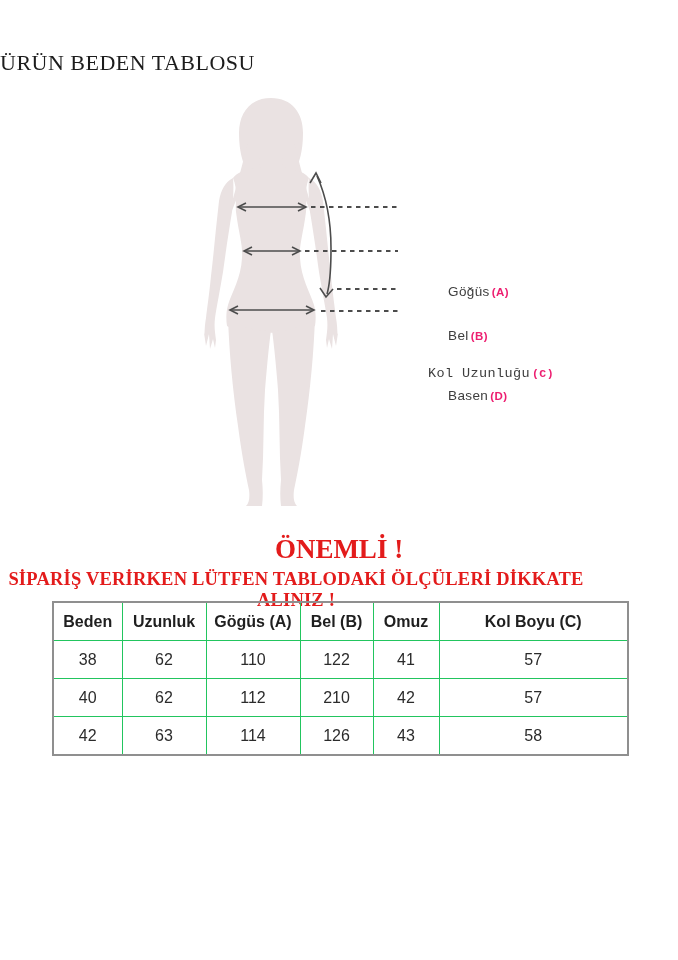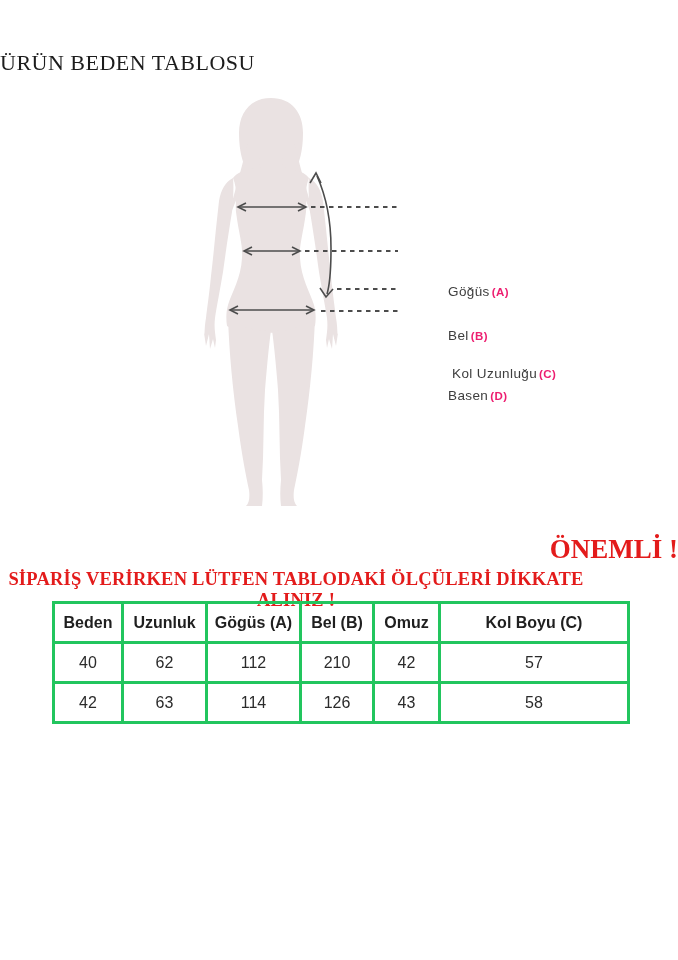--- a/index.html
+++ b/index.html
@@ -22,39 +22,39 @@
   .diagram svg{position:absolute;left:0;top:0;}
   .measure-label{
     position:absolute;font-size:13.5px;color:#3d3d3d;letter-spacing:0.4px;
     white-space:nowrap;
   }
   .measure-label .code{
     color:var(--accent-pink);font-size:11.5px;font-weight:bold;margin-left:2px;
   }
   .lbl-0{left:408px;top:199px;text-align:center;}
   .lbl-1{left:408px;top:243px;}
-  .lbl-2{left:412px;top:281px;}
+  .lbl-2{left:388px;top:281px;font-family:Liberation Mono, monospace;}
   .lbl-3{left:408px;top:303px;}
   .notice-heading{
-    position:absolute;left:0;top:534px;width:678px;text-align:right;
+    position:absolute;left:0;top:534px;width:678px;text-align:center;
     font-family:"Liberation Serif",serif;font-weight:bold;font-size:27px;
     color:var(--notice-red);
   }
   .notice-message{
     position:absolute;left:0;top:569px;width:592px;text-align:center;
     font-family:"Liberation Serif",serif;font-weight:bold;font-size:18.5px;
     color:var(--notice-red);letter-spacing:0.2px;
   }
   .size-table{
     position:absolute;left:52px;top:601px;width:577px;
     border-collapse:collapse;table-layout:fixed;
     border:2px solid #8f8f8f;
   }
   .size-table th,.size-table td{
-    border:3px solid #22c55e;height:37px;text-align:center;vertical-align:middle;
+    border:1px solid #22c55e;height:37px;text-align:center;vertical-align:middle;
     font-size:16px;color:#2b2b2b;padding:0;
   }
   .size-table th{font-weight:bold;color:#1f1f1f;}
 </style>
 </head>
 <body>
 
 <div class="page-title">ÜRÜN BEDEN TABLOSU</div>
 
 <div class="diagram">
@@ -130,20 +130,28 @@
         <th>Beden</th>
         <th>Uzunluk</th>
         <th>Gögüs (A)</th>
         <th>Bel (B)</th>
         <th>Omuz</th>
         <th>Kol Boyu (C)</th>
       </tr>
   </thead>
   <tbody>
       <tr>
+        <td>38</td>
+        <td>62</td>
+        <td>110</td>
+        <td>122</td>
+        <td>41</td>
+        <td>57</td>
+      </tr>
+      <tr>
         <td>40</td>
         <td>62</td>
         <td>112</td>
         <td>210</td>
         <td>42</td>
         <td>57</td>
       </tr>
       <tr>
         <td>42</td>
         <td>63</td>

